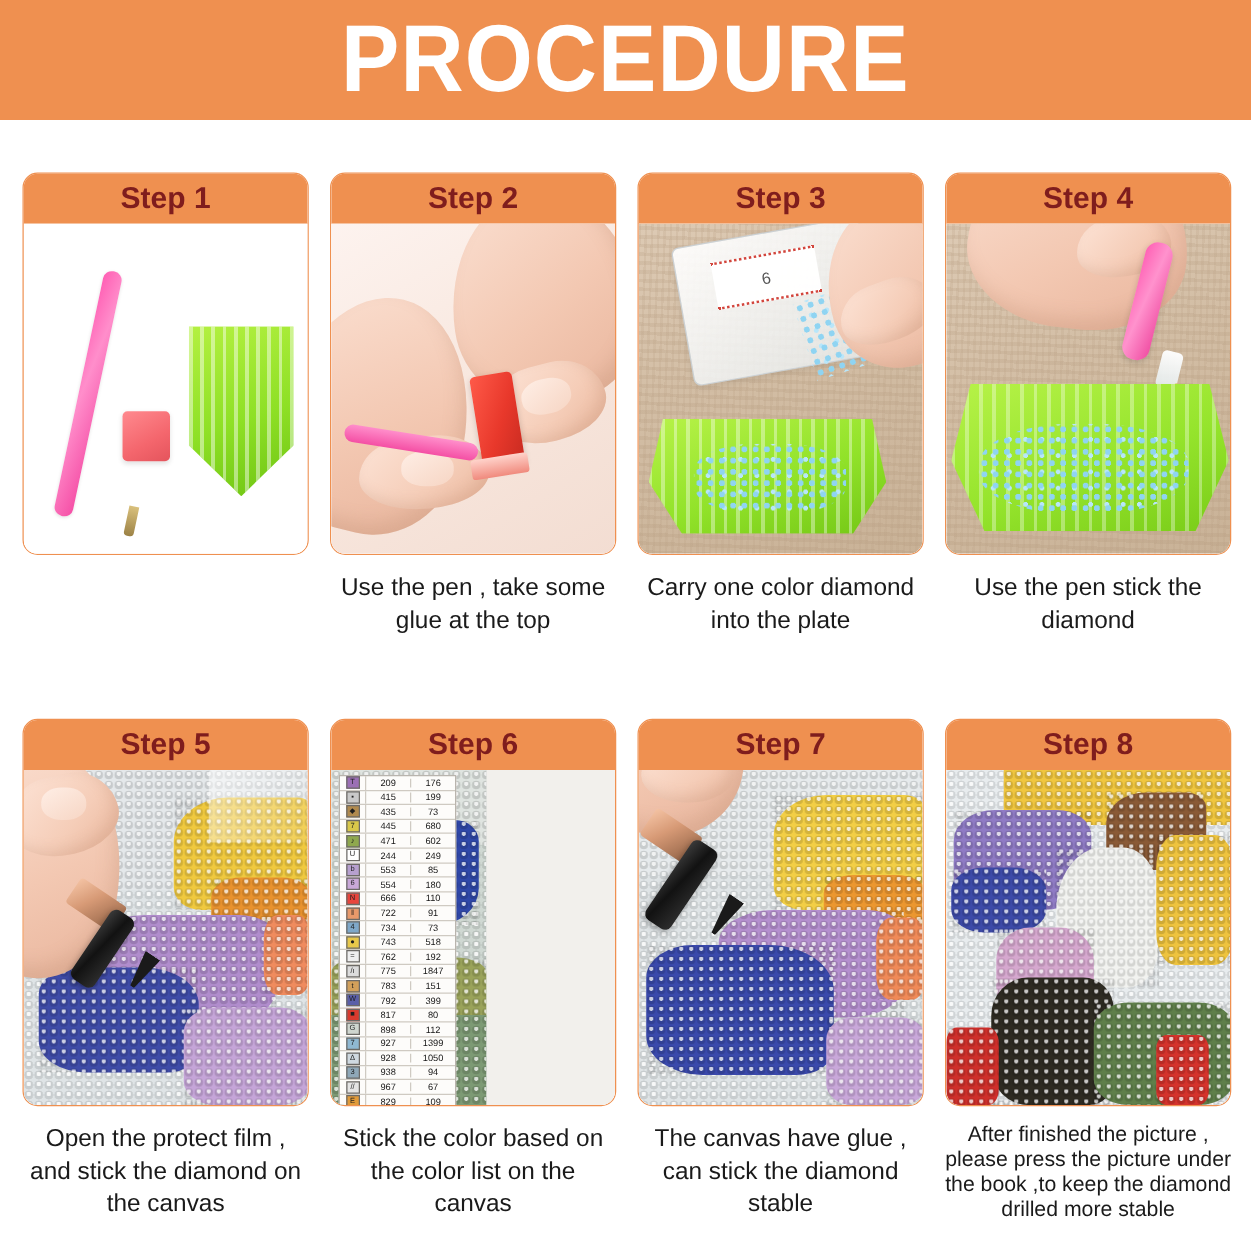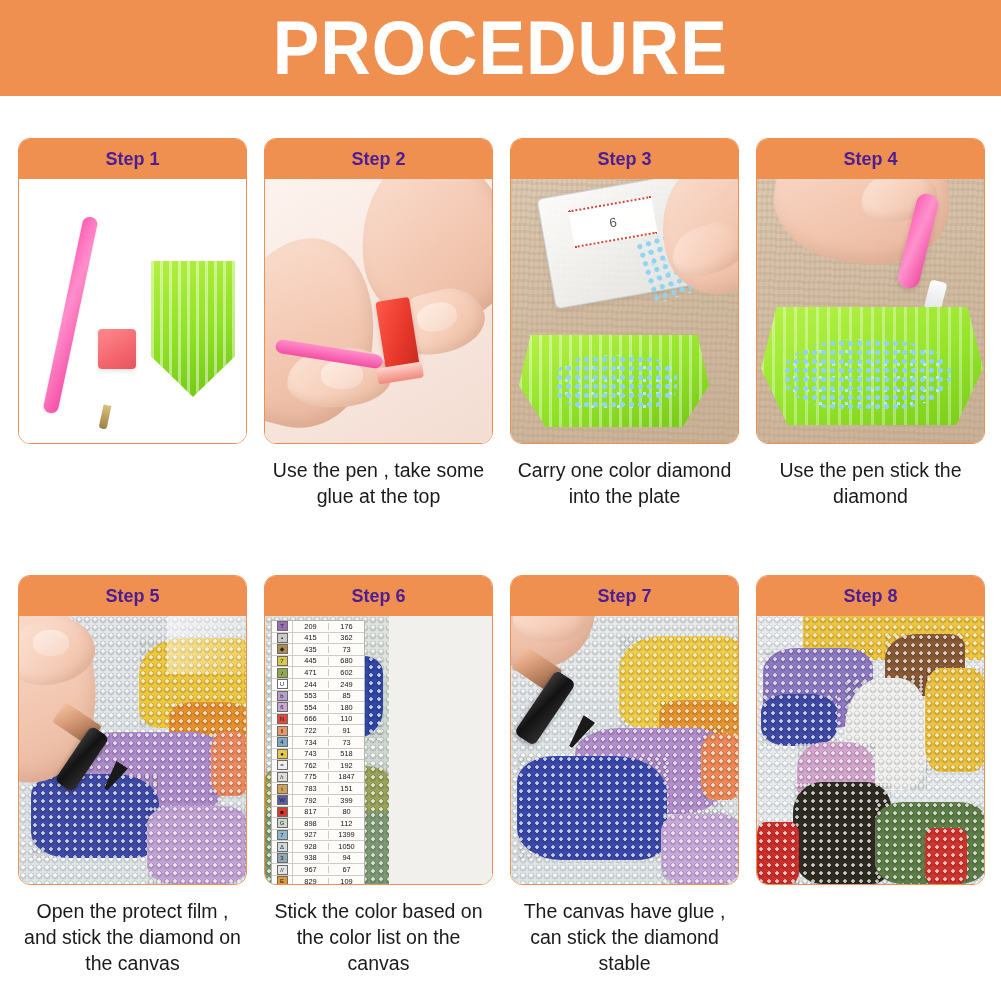--- a/index.html
+++ b/index.html
@@ -65,25 +65,25 @@
     overflow: hidden;
     background: #ffffff;
     box-sizing: border-box;
   }
   .card-r1 { height: 306px; }
   .card-r2 { height: 310px; }
 
   .card-header {
     height: 40px;
     background: #ef9050;
-    color: #4c1d95;
+    color: #7f1d1d;
     display: flex;
     align-items: center;
     justify-content: center;
-    font-size: 18px;
+    font-size: 24px;
     font-weight: bold;
     letter-spacing: 0px;
   }
 
   .card-body {
     position: relative;
     flex: 1;
     background: #ffffff;
     overflow: hidden;
   }
@@ -497,21 +497,21 @@
                     <div class="sym-box" style="background: rgb(155, 111, 181);">T</div>
                   </div>
                   <div class="chart-code">209</div>
                   <div class="chart-qty">176</div>
                 </div>
                 <div class="chart-row">
                   <div class="chart-sym">
                     <div class="sym-box" style="background: rgb(201, 201, 201);">▪</div>
                   </div>
                   <div class="chart-code">415</div>
-                  <div class="chart-qty">362</div>
+                  <div class="chart-qty">199</div>
                 </div>
                 <div class="chart-row">
                   <div class="chart-sym">
                     <div class="sym-box" style="background: rgb(176, 138, 78);">◆</div>
                   </div>
                   <div class="chart-code">435</div>
                   <div class="chart-qty">73</div>
                 </div>
                 <div class="chart-row">
                   <div class="chart-sym">
@@ -695,17 +695,18 @@
             <div class="mz" style="left:88px; top:62px; width:82px; height:112px; background:#f2f3f0; border-radius:45% 35% 30% 40%;"></div>
             <div class="mz" style="left:168px; top:52px; width:62px; height:104px; background:#eec33e; border-radius:25%;"></div>
             <div class="mz" style="left:40px; top:126px; width:78px; height:74px; background:#d6a8cf; border-radius:35%;"></div>
             <div class="mz" style="left:36px; top:166px; width:98px; height:102px; background:#2e2b22; border-radius:30% 25% 20% 30%;"></div>
             <div class="mz" style="left:118px; top:186px; width:112px; height:82px; background:#5f7f4a; border-radius:25%;"></div>
             <div class="mz" style="left:0; top:206px; width:42px; height:62px; background:#cf2f2b; border-radius:20%;"></div>
             <div class="mz" style="left:168px; top:212px; width:42px; height:56px; background:#d4332c; border-radius:20%;"></div>
           </div>
         </div>
       </div>
+      <div class="caption caption-tight">After finished the picture , please press the picture under the book ,to keep the diamond drilled more stable</div>
     </div>
 
   </div>
 
 </div>
 
 </body></html>

